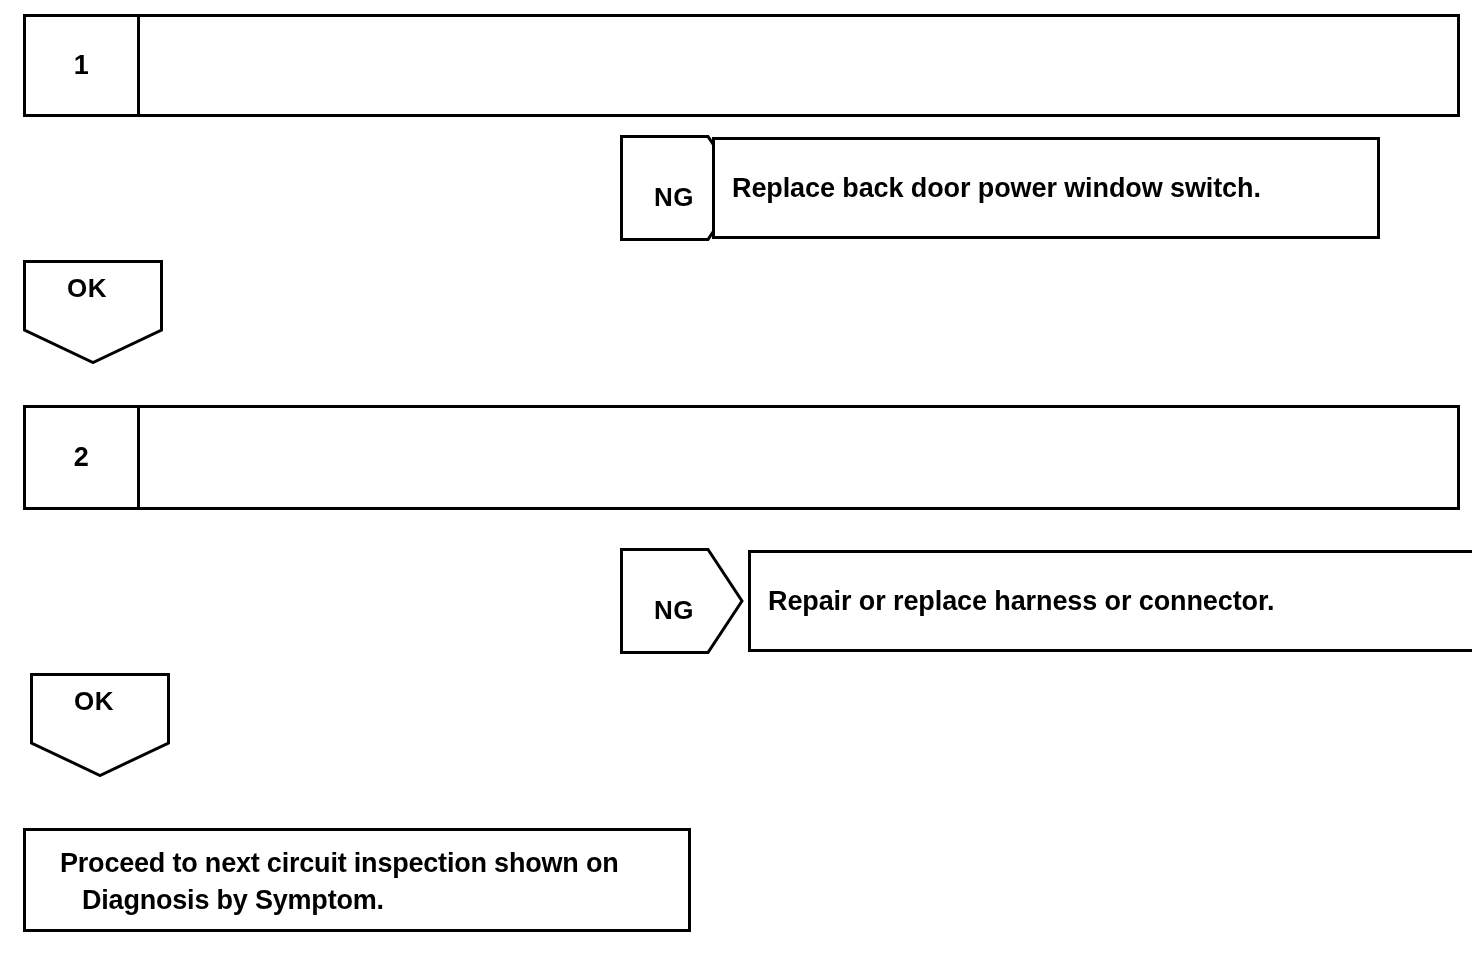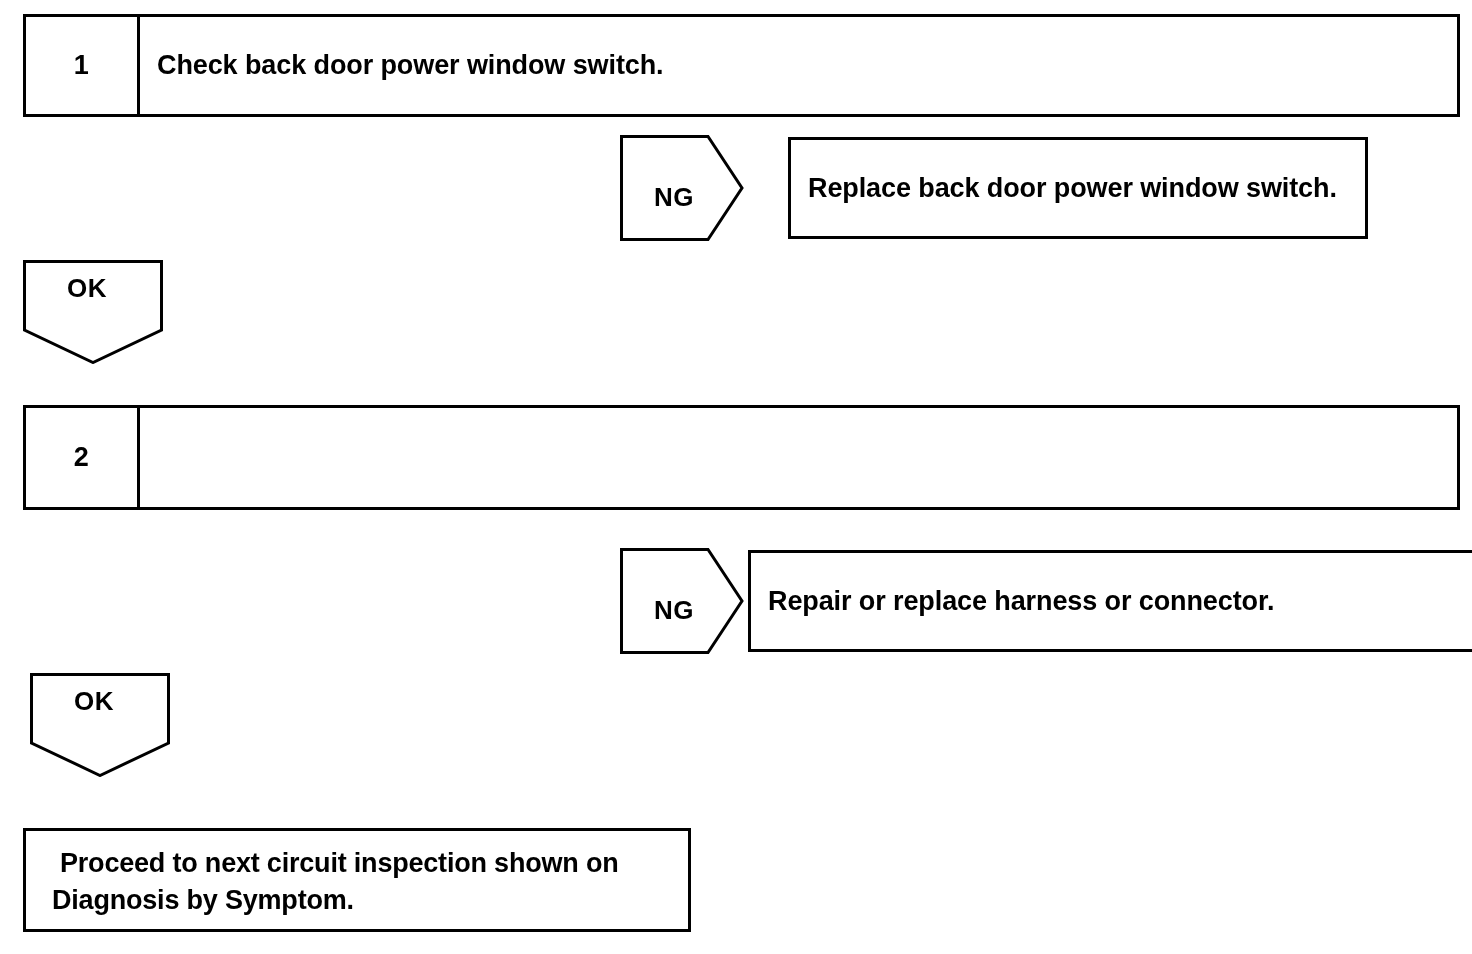--- a/index.html
+++ b/index.html
@@ -76,21 +76,21 @@
     box-sizing: border-box;
     border: 3px solid #000;
     background: #fff;
     padding: 14px 10px 10px 26px;
     font-size: 27px;
     font-weight: bold;
     line-height: 1.38;
     letter-spacing: -0.2px;
   }
   .final-box .line-1 { display: block; text-indent: 8px; }
-  .final-box .line-2 { display: block; }
+  .final-box .line-2 { display: block; margin-left: 30px; }
 
   
   .penta-wrap {
     position: absolute;
   }
   .penta-wrap svg {
     display: block;
     position: absolute;
     left: 0;
     top: 0;
@@ -110,31 +110,30 @@
     top: 13px;
   }
 </style>
 </head>
 <body>
 
 <div class="canvas">
 
   <div class="step-box" style="left:23px; top:14px; width:1437px; height:103px;">
     <div class="num-cell">1</div>
-    <div class="text-cell">Check back door power window switch.</div>
   </div>
 
   <div class="penta-wrap" style="left:620px; top:135px; width:124px; height:106px;">
     <svg width="124" height="106" viewBox="0 0 124 106">
       <polygon points="1.5,1.5 88,1.5 122,53 88,104.5 1.5,104.5" fill="#ffffff" stroke="#000000" stroke-width="3"></polygon>
     </svg>
     <span class="penta-label ng-label">NG</span>
   </div>
 
-  <div class="plain-box" style="left:788px; top:137px; width:580px; height:102px;">Replace back door power window switch.</div>
+  <div class="plain-box" style="left:712px; top:137px; width:668px; height:102px;">Replace back door power window switch.</div>
 
   <div class="penta-wrap" style="left:23px; top:260px; width:140px; height:104px;">
     <svg width="140" height="104" viewBox="0 0 140 104">
       <polygon points="1.5,1.5 138.5,1.5 138.5,70 70,102.5 1.5,70" fill="#ffffff" stroke="#000000" stroke-width="3"></polygon>
     </svg>
     <span class="penta-label ok-label">OK</span>
   </div>
 
   <div class="step-box" style="left:23px; top:405px; width:1437px; height:105px;">
     <div class="num-cell">2</div>

